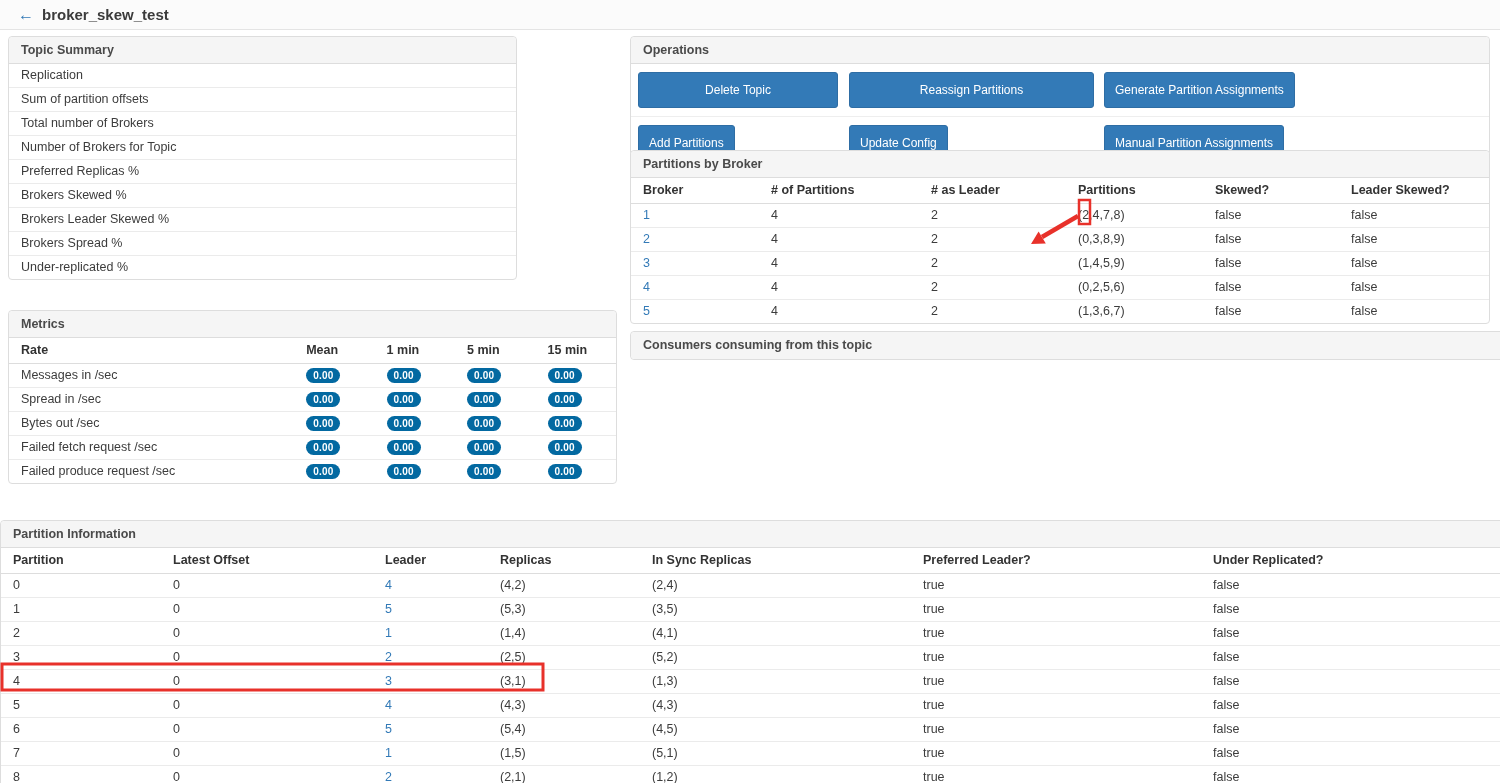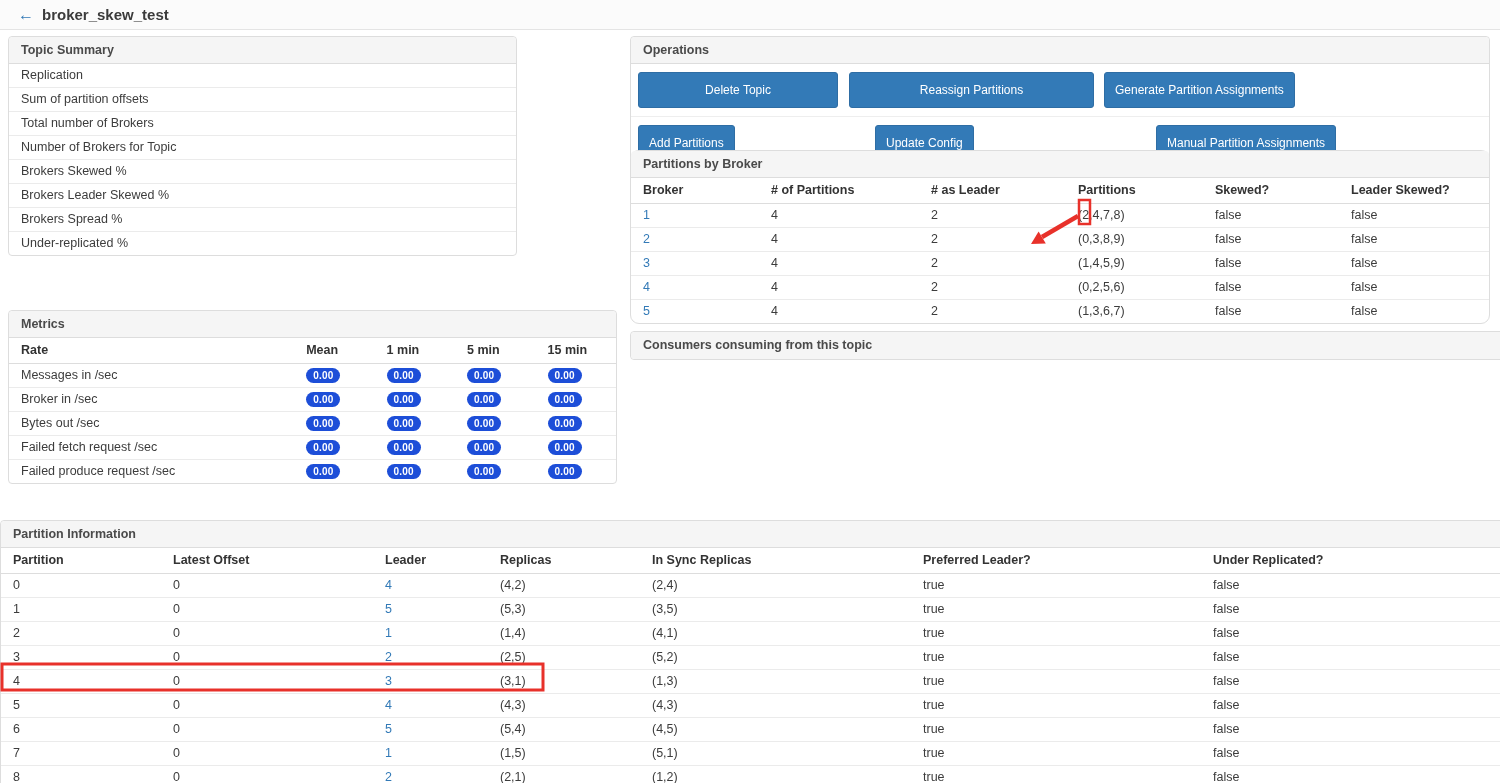--- a/index.html
+++ b/index.html
@@ -43,39 +43,39 @@
     overflow:hidden; white-space:nowrap;
   }
   th { font-weight:bold; color:#333; border-bottom:1px solid #ddd; padding-top:5px; padding-bottom:5px;margin-top:12px; }
   tbody td { border-top:1px solid #ebebeb; height:23px; }
   tbody tr:first-child td { border-top:none; }
 
   
   .panel-topic-summary { left:8px;  top:36px;  width:509px; }
   .panel-metrics       { left:8px;  top:310px; width:609px; }
   .panel-operations    { left:630px; top:36px; width:860px; }
-  .panel-pbb           { left:630px; top:150px; width:860px;border-radius:9px; }
+  .panel-pbb           { left:630px; top:150px; width:860px; }
   .panel-consumers     { left:630px; top:331px; width:932px; }
   .panel-pi            { left:0px;  top:520px; width:1512px; height:280px; border-radius:4px 0 0 0; }
 
   
   .panel-topic-summary td.ts-label { width:505px; }
 
   
   .panel-metrics col.c-label { width:280px; }
   .panel-metrics col.c-val   { width:79px; }
   .badge {
-    display:inline-block; background:#1d4ed8; color:#fff;
+    display:inline-block; background:#0369a1; color:#fff;
     font-size:10px; font-weight:bold; line-height:11px;
     padding:2px 7px; border-radius:10px; letter-spacing:.2px;
   }
 
   
   .ops-row { display:flex; padding:8px 7px; align-items:flex-start; }
-  .ops-row + .ops-row { border-top:1px solid #eee;gap:26px; }
+  .ops-row + .ops-row { border-top:1px solid #eee; }
   .ops-cell1 { width:211px; }
   .ops-cell2 { width:255px; }
   .ops-cell3 { flex:1; }
   .btn {
     display:inline-block; background:#337ab7; border:1px solid #2e6da4;
     color:#fff; font-size:12px; line-height:16px; padding:9px 10px;
     border-radius:3px; text-align:center; cursor:pointer;
     font-family:"Liberation Sans", sans-serif;
   }
   .btn-block { display:block; width:200px; }
@@ -119,20 +119,24 @@
           <td class="ts-label">Sum of partition offsets</td>
           <td>0</td>
         </tr>
         <tr>
           <td class="ts-label">Total number of Brokers</td>
           <td>5</td>
         </tr>
         <tr>
           <td class="ts-label">Number of Brokers for Topic</td>
           <td>5</td>
+        </tr>
+        <tr>
+          <td class="ts-label">Preferred Replicas %</td>
+          <td>100</td>
         </tr>
         <tr>
           <td class="ts-label">Brokers Skewed %</td>
           <td>0</td>
         </tr>
         <tr>
           <td class="ts-label">Brokers Leader Skewed %</td>
           <td>0</td>
         </tr>
         <tr>
@@ -168,21 +172,21 @@
     </thead>
     <tbody id="metrics-body">
         <tr>
           <td>Messages in /sec</td>
           <td><span class="badge">0.00</span></td>
           <td><span class="badge">0.00</span></td>
           <td><span class="badge">0.00</span></td>
           <td><span class="badge">0.00</span></td>
         </tr>
         <tr>
-          <td>Broker in /sec</td>
+          <td>Spread in /sec</td>
           <td><span class="badge">0.00</span></td>
           <td><span class="badge">0.00</span></td>
           <td><span class="badge">0.00</span></td>
           <td><span class="badge">0.00</span></td>
         </tr>
         <tr>
           <td>Bytes out /sec</td>
           <td><span class="badge">0.00</span></td>
           <td><span class="badge">0.00</span></td>
           <td><span class="badge">0.00</span></td>

